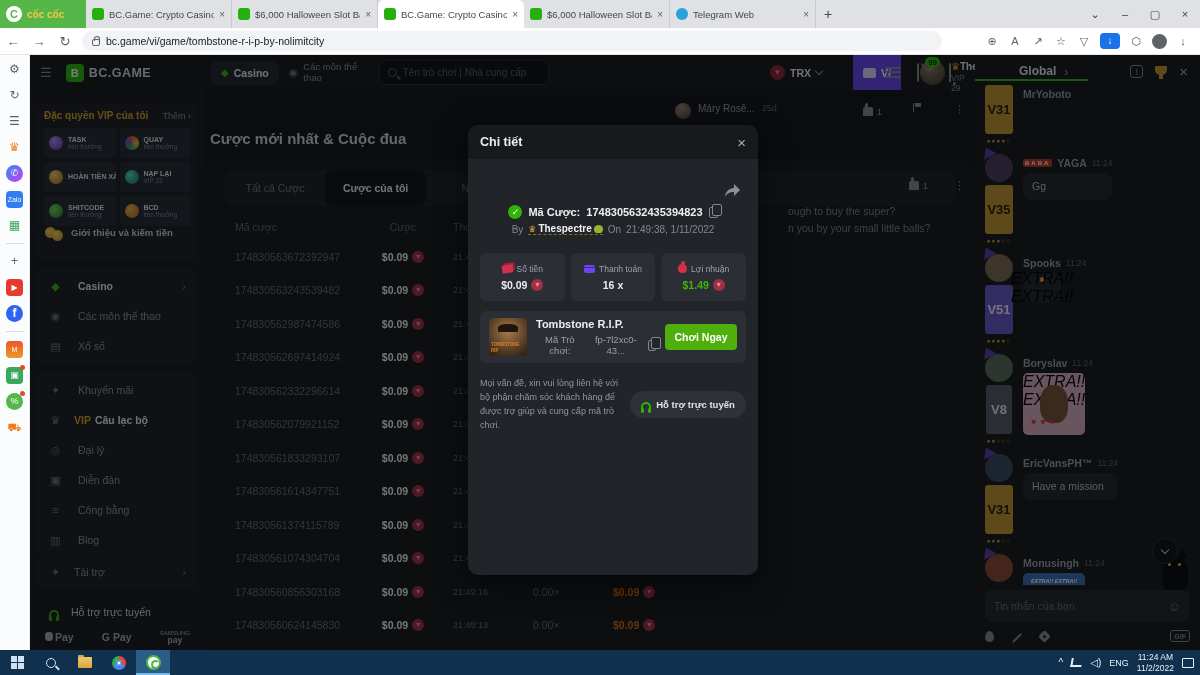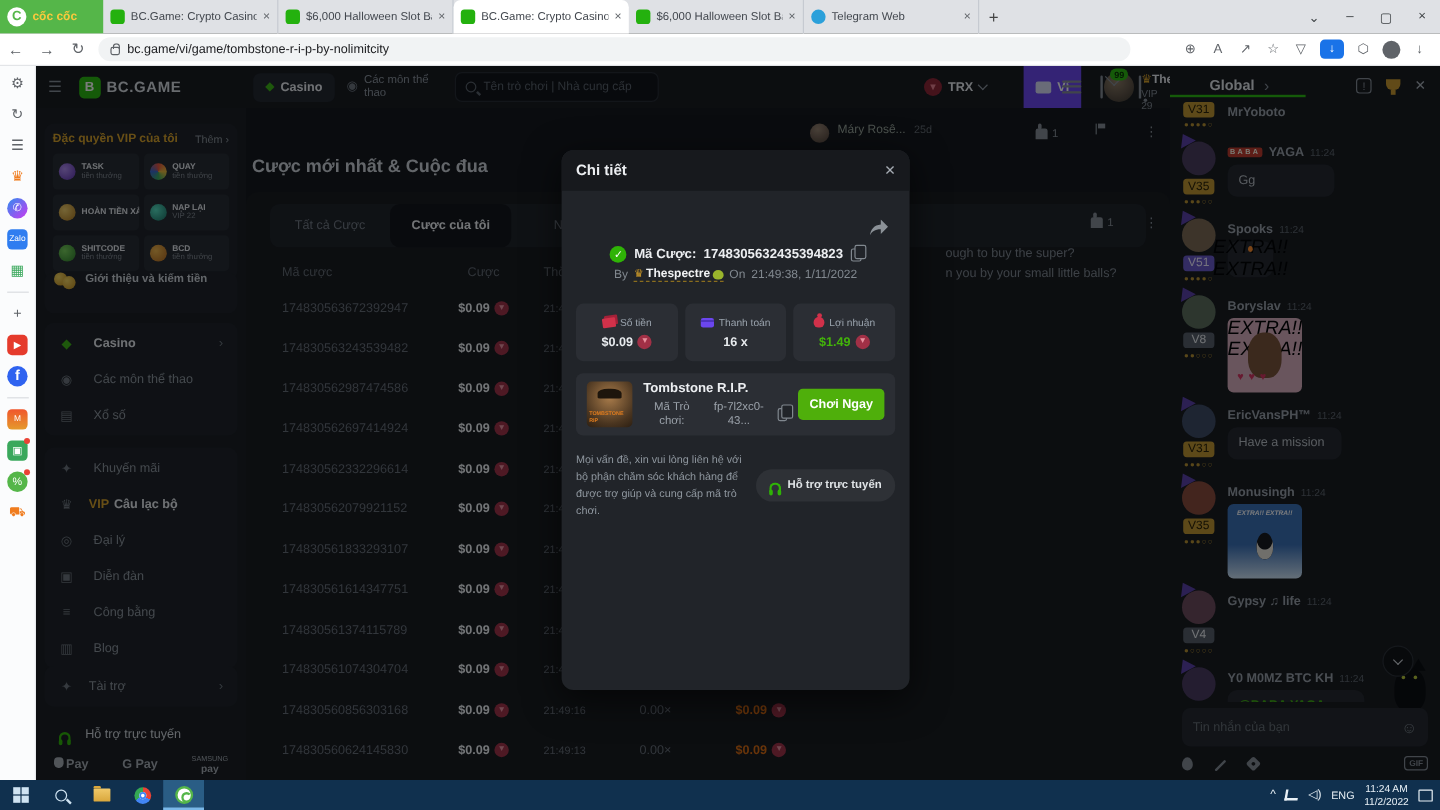--- a/index.html
+++ b/index.html
@@ -144,34 +144,34 @@
   .flagic{width:8px;height:9px;border-left:1.5px solid #868d95;position:relative;margin-left:24px;}
   .flagic::after{content:"";position:absolute;left:1px;top:0;width:6px;height:4px;background:#868d95;}
   .crow2{position:absolute;right:0;top:84px;display:flex;align-items:center;}
   .clines{position:absolute;left:113px;top:108px;width:175px;color:#7e858d;font-size:10.5px;line-height:1.65;}
   .thumbic{width:10px;height:9px;background:#868d95;border-radius:2px 2px 0 0;position:relative;}
   .thumbic::before{content:"";position:absolute;left:2px;top:-4px;width:3px;height:5px;background:#868d95;border-radius:2px;}
 
   
   .chatpanel{position:absolute;left:945px;top:0;width:225px;height:595px;background:#17191d;}
   .chathead{position:absolute;left:0;top:0;width:100%;height:32px;display:flex;align-items:center;padding:0 12px;gap:8px;}
-  .gname{color:#e2e5e9;font-size:12px;font-weight:bold;margin-left:21px;}
+  .gname{color:#e2e5e9;font-size:12px;font-weight:bold;margin-left:32px;}
   .garr{color:#868d95;font-size:13px;}
   .chead-ics{margin-left:auto;display:flex;align-items:center;gap:12px;}
   .infoic{width:13px;height:13px;border:1.5px solid #868d95;border-radius:3px;color:#868d95;font-size:9px;text-align:center;line-height:12px;}
   .trophyic{width:12px;height:9px;background:#c9972c;border-radius:0 0 5px 5px;position:relative;margin-top:-2px;}
   .trophyic::after{content:"";position:absolute;left:4px;top:9px;width:4px;height:4px;background:#c9972c;}
   .closex{color:#a7adb4;font-size:15px;}
   .greenline{position:absolute;left:0;top:24px;width:113px;height:2px;background:#2bb90d;}
   .msgs{position:absolute;left:8px;top:30px;width:209px;height:500px;overflow:hidden;}
   .msg{display:flex;gap:8px;margin-bottom:10px;}
   .mcol-l{width:32px;flex:none;display:flex;flex-direction:column;align-items:center;gap:3px;}
   .avatar{width:28px;height:28px;border-radius:50%;position:relative;flex:none;}
   .avatar::before{content:"";position:absolute;left:-4px;top:-7px;border-left:7px solid transparent;border-right:7px solid transparent;border-bottom:10px solid #5b3fa8;transform:rotate(-28deg);}
-  .mbadge{min-width:26px;text-align:center;font-size:10px;font-weight:normal;border-radius:3px;padding:1px 2px;background:#565d66;color:#e8eaee;}
+  .mbadge{min-width:26px;text-align:center;font-size:13px;font-weight:bold;border-radius:3px;padding:17px 2px;background:#565d66;color:#e8eaee;}
   .mbadge.gold{background:#c0952e;color:#2b2005;}
   .mbadge.purple{background:#6a58c9;color:#efeaff;}
   .mdots{font-size:6.5px;color:#b8902f;letter-spacing:1px;}
   .mcol-r{min-width:0;}
   .nameline{display:flex;align-items:center;gap:5px;margin:3px 0 4px;}
   .mprefix{background:#c03a2b;color:#ffe;font-size:6px;font-weight:bold;border-radius:2px;padding:1px 2px;letter-spacing:2px;}
   .mprefix:empty{display:none;}
   .mname{color:#9aa0a8;font-size:10.5px;font-weight:bold;white-space:nowrap;}
   .mtime{color:#5d646b;font-size:8.5px;}
   .mtime:empty{display:none;}

